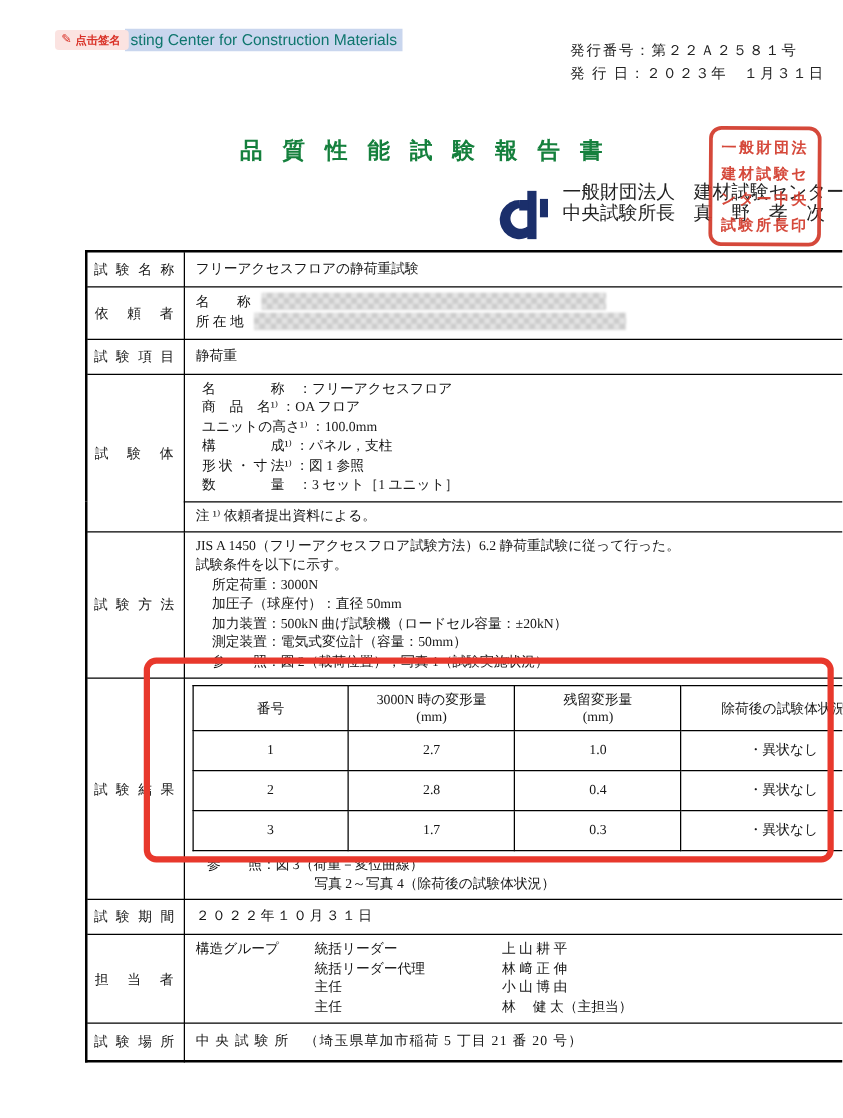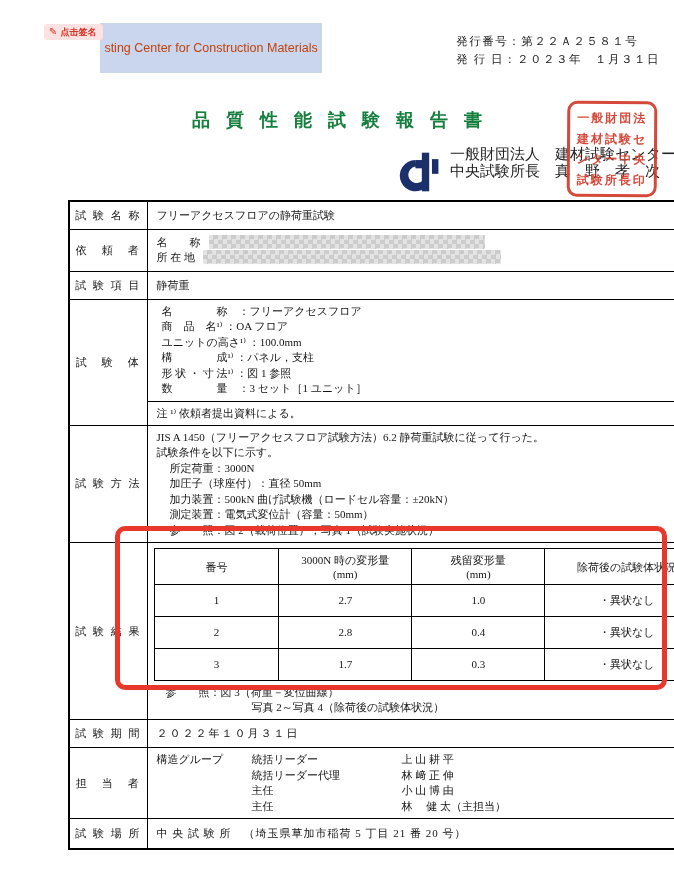--- a/index.html
+++ b/index.html
@@ -6,21 +6,21 @@
   html,body { background:#ffffff; }
   .page {
     position:relative; width:674px; height:894px; background:#ffffff;
     font-family:"Liberation Serif","DejaVu Serif",serif; color:#1d1d1f;
     overflow:hidden;
   }
 
   
   .ann-block { position:absolute; left:44px; top:23px; font-family:"Liberation Sans","DejaVu Sans",sans-serif; }
   .ann-line1 { display:flex; align-items:stretch; }
-  .hl { background:#c9d6ee; color:#c2410c; font-size:12.5px; line-height:18px; padding:16px 4px; white-space:nowrap; }
+  .hl { background:#c9d6ee; color:#0f766e; font-size:12.5px; line-height:18px; padding:0 4px; white-space:nowrap; }
   .sign-tag {
     position:relative; z-index:2; display:inline-flex; align-items:center; gap:3px;
     background:#fbe3e1; color:#d93026; font-size:9px; font-weight:bold;
     padding:1px 7px 1px 5px; border-radius:3px; margin-right:-3px; height:16px; margin-top:1px;
     cursor:pointer;
   }
   .sign-tag .pen { font-size:10px; line-height:1; }
   .ts { display:inline-block; margin-top:1px; }
 
   

